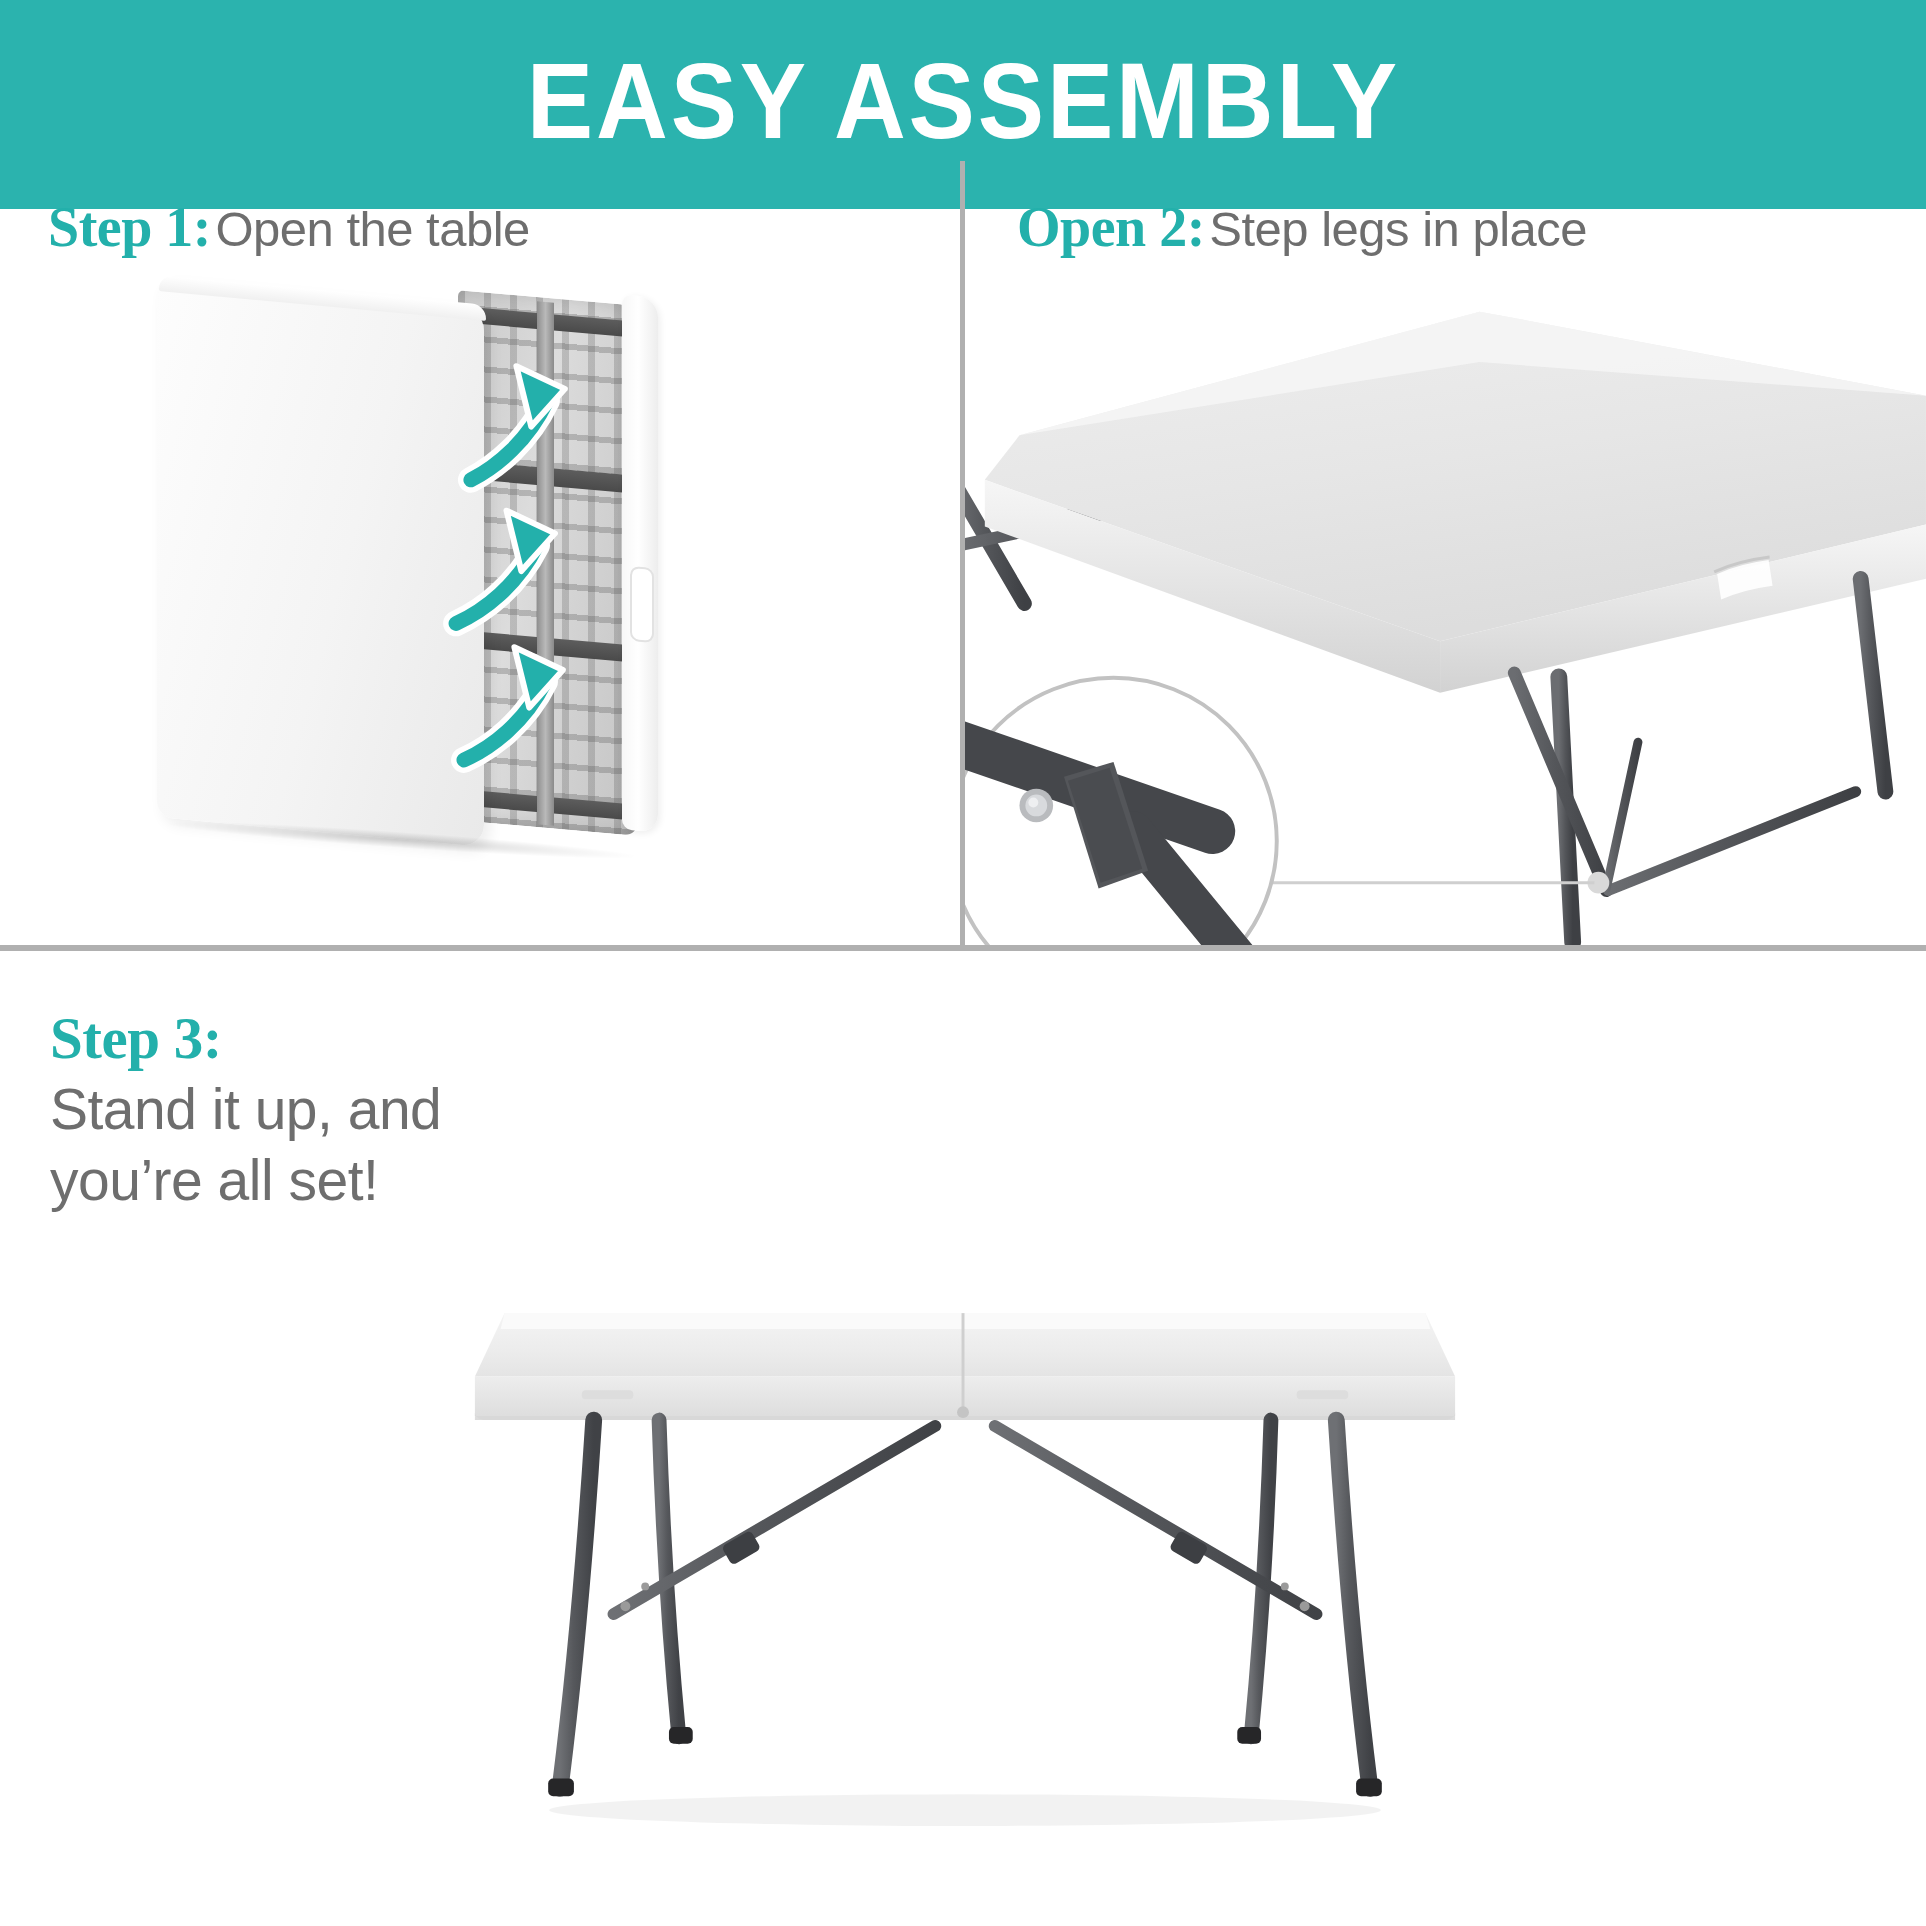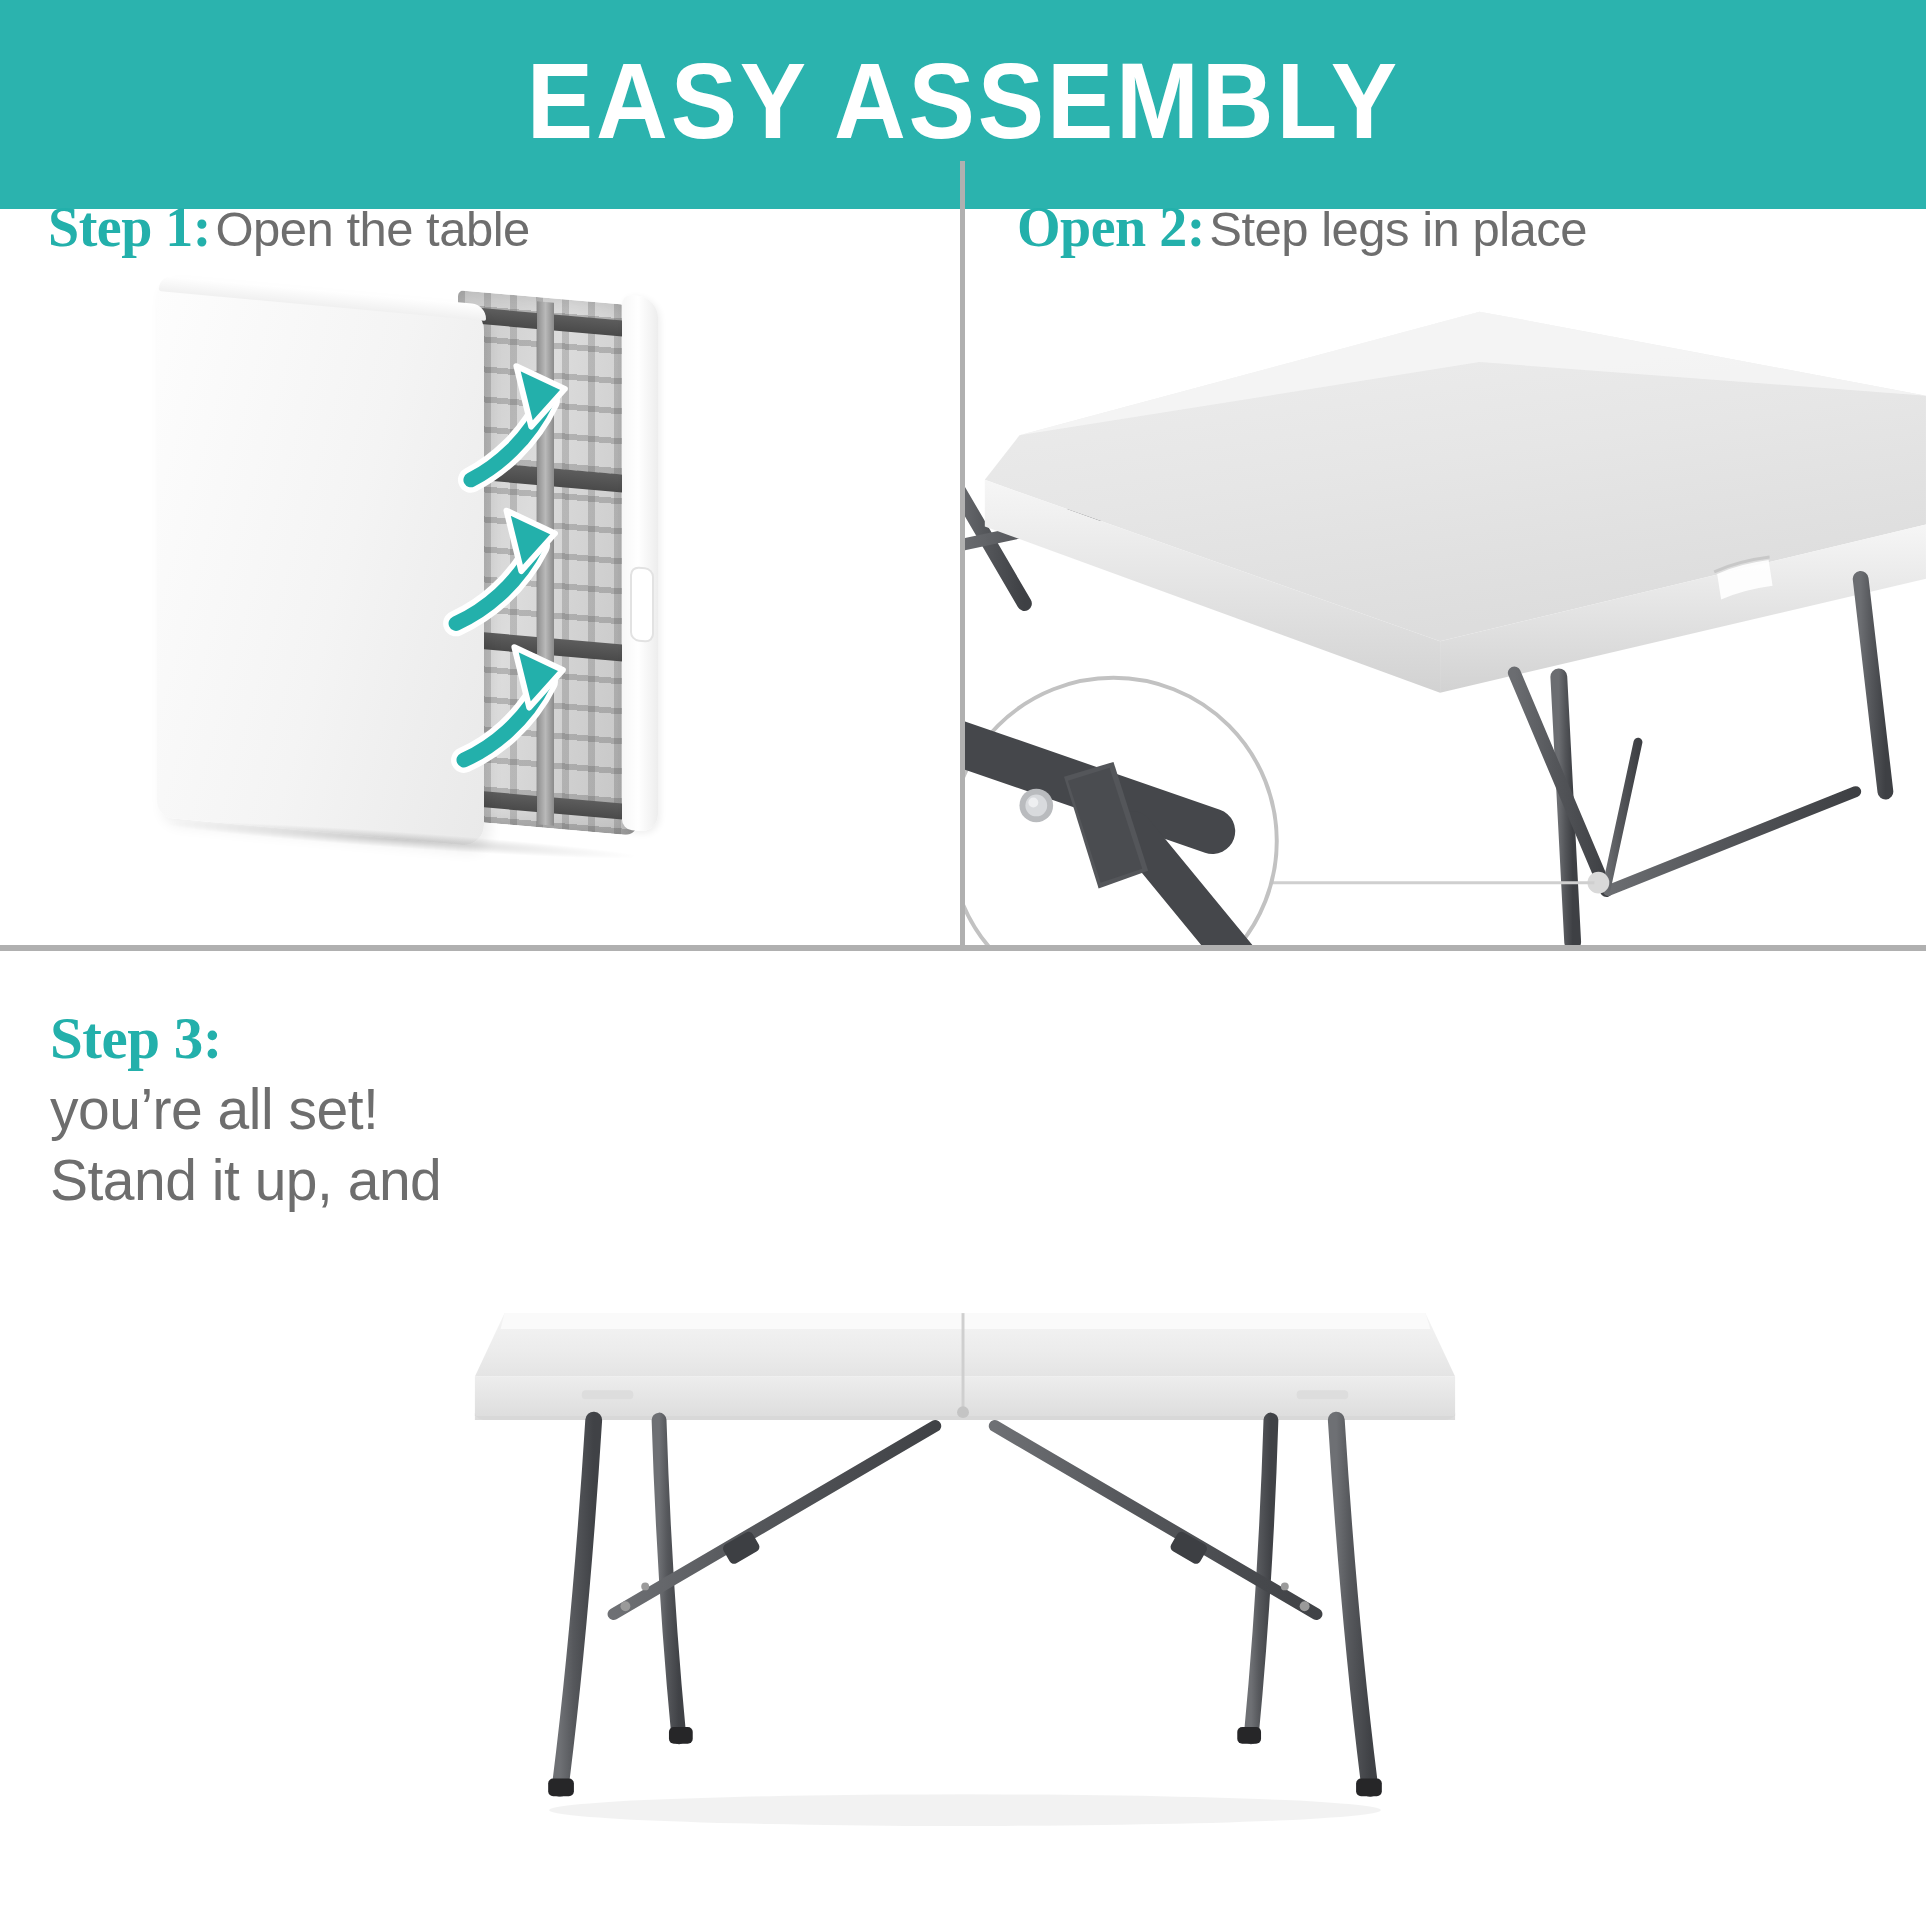--- a/index.html
+++ b/index.html
@@ -321,22 +321,22 @@
       <circle cx="72" cy="534" r="11" fill="#d8dadd"></circle>
       <circle cx="69" cy="531" r="5" fill="#eeeff1"></circle>
     </g>
   </svg>
 </div>
 
 <div id="panel-step3" class="panel"></div>
 
 <div id="step3-heading" class="step-heading">
   <span class="step-label">Step 3:</span>
+  <span class="step-desc">Stand it up, and</span>
   <span class="step-desc">you’re all set!</span>
-  <span class="step-desc">Stand it up, and</span>
 </div>
 
 <div id="step3-art">
   <svg viewBox="0 0 1010 620" width="1000" height="614">
     <defs>
       <linearGradient id="s3top" x1="0" y1="0" x2="0" y2="1">
         <stop offset="0%" stop-color="#f4f4f4"></stop>
         <stop offset="60%" stop-color="#ececec"></stop>
         <stop offset="100%" stop-color="#e4e4e4"></stop>
       </linearGradient>

